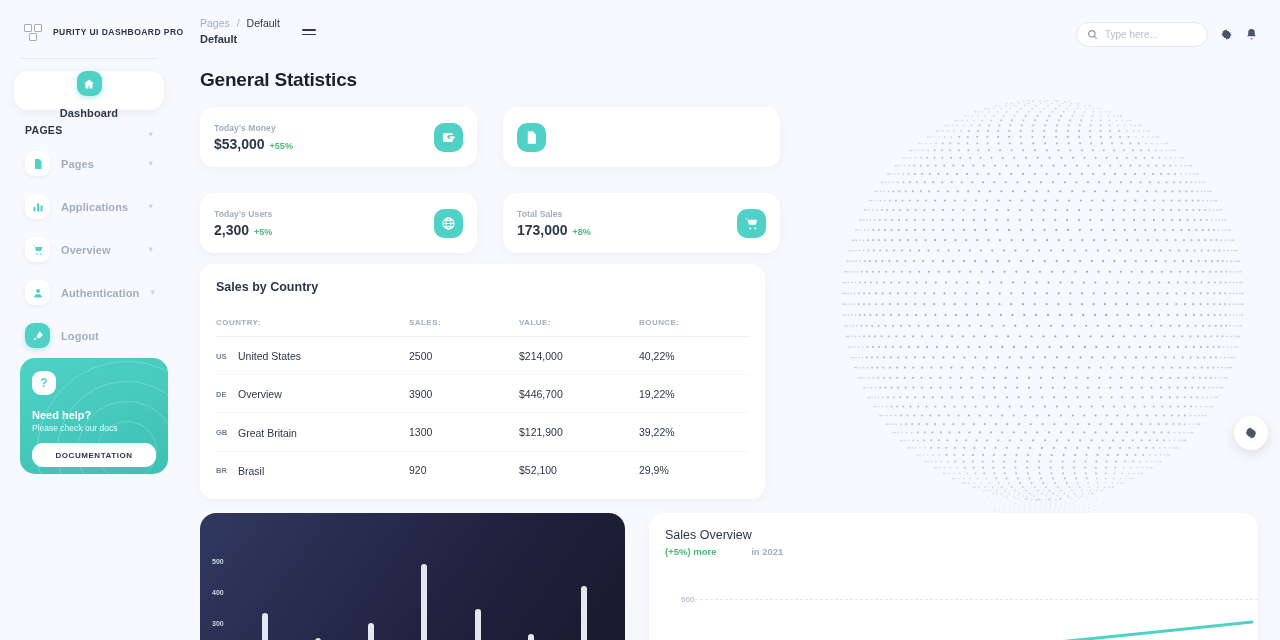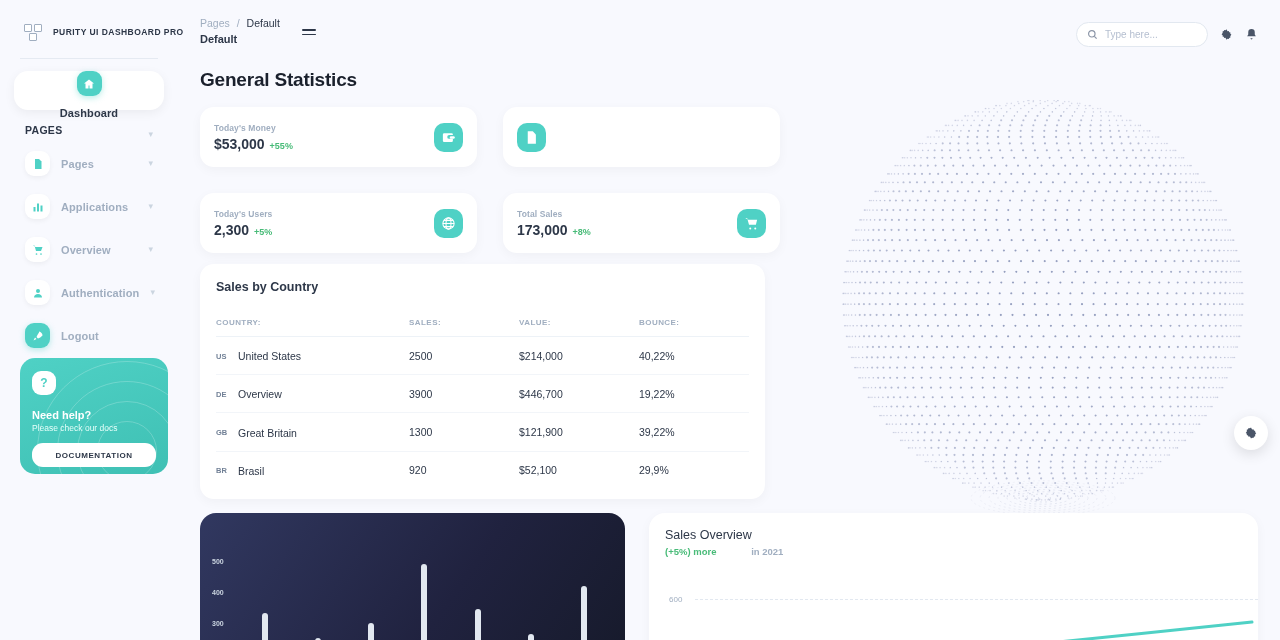--- a/index.html
+++ b/index.html
@@ -165,21 +165,21 @@
   .chart-light {
     flex: 1; height: 200px; border-radius: 16px; background: #fff;
     box-shadow: 0 3px 12px rgba(0,0,0,.04); padding: 15px 16px 0 16px; position: relative; overflow: hidden;
   }
   .ov-title { font-size: 12.5px; font-weight: 400; color: #2D3748; }
   .ov-sub { font-size: 9.5px; margin-top: 4px; color: #A0AEC0; font-weight:700; }
   .ov-sub .up { color: #48BB78; }
   .ov-sub .yr { color: #A0AEC0; font-weight: 700; margin-left: 32px; }
   .ov-plot { position: absolute; left: 16px; right: 0; top: 58px; bottom: 0; }
   .gridline { position: absolute; left: 30px; right: 0; border-top: 1px dashed #E2E8F0; }
-  .gridlab { position: absolute; left: 4px; font-size: 8px; color: #A0AEC0; transform: translateY(-50%); }
+  .gridlab { position: absolute; left: 16px; font-size: 8px; color: #A0AEC0; transform: translateY(-50%); }
 
   .fab {
     position: absolute; right: 12px; bottom: 10px; width: 34px; height: 34px;
     border-radius: 50%; background: #fff; box-shadow: 0 4px 14px rgba(0,0,0,.12);
     display: flex; align-items: center; justify-content: center; cursor: pointer; z-index: 20;
   }
 </style>
 </head>
 <body>
 

